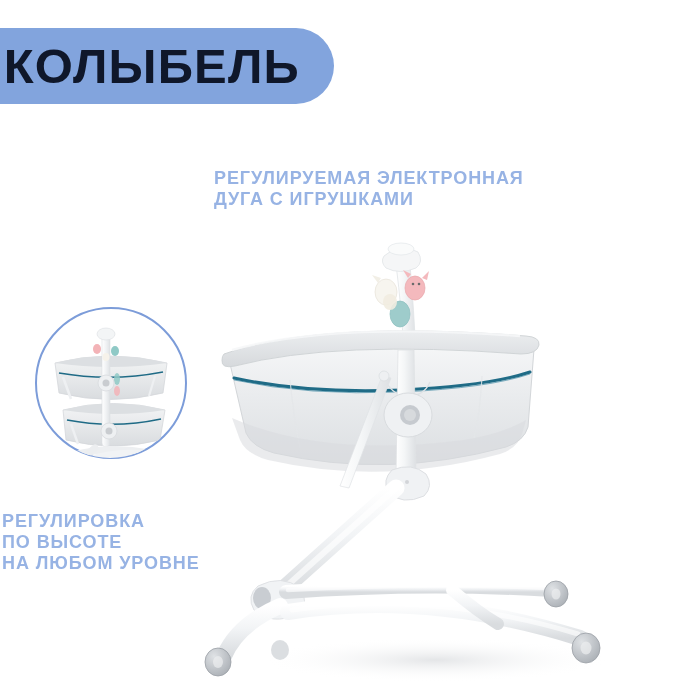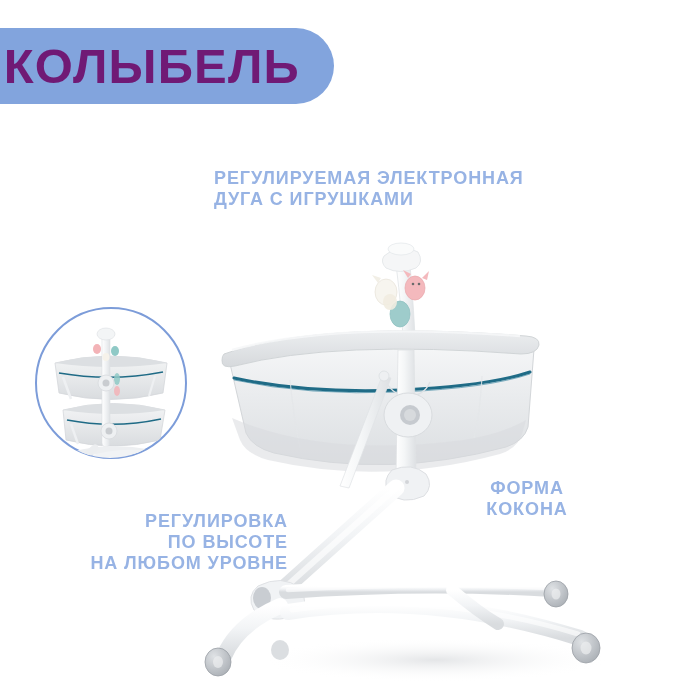--- a/index.html
+++ b/index.html
@@ -32,21 +32,21 @@
     height: 76px;
     background: #82a4dd;
     border-radius: 0 40px 40px 0;
     display: flex;
     align-items: center;
     justify-content: flex-end;
     box-sizing: border-box;
     padding-right: 34px;
   }
   .header-title {
-    color: #701a75;
+    color: #0f172a;
     font-size: 49px;
     font-weight: bold;
     letter-spacing: 1.2px;
     line-height: 1;
     white-space: nowrap;
     text-transform: uppercase;
   }
 
   
   .caption {
@@ -64,24 +64,24 @@
     top: 168px;
     text-align: left;
   }
   .caption-cocoon {
     left: 452px;
     top: 478px;
     width: 150px;
     text-align: center;
   }
   .caption-height {
-    left: 8px;
+    left: 2px;
     top: 511px;
     width: 280px;
-    text-align: right;
+    text-align: left;
   }
 
   
   .inset-circle {
     position: absolute;
     left: 35px;
     top: 307px;
     width: 152px;
     height: 152px;
     border: 2px solid #7c9cd9;
@@ -113,22 +113,20 @@
 
 <div class="stage">
 
   <div class="header-banner">
     <div class="header-title">КОЛЫБЕЛЬ</div>
   </div>
 
   <div class="caption caption-arch">РЕГУЛИРУЕМАЯ ЭЛЕКТРОННАЯ
 ДУГА С ИГРУШКАМИ</div>
 
-  <div class="caption caption-cocoon">ФОРМА
-КОКОНА</div>
 
   <div class="caption caption-height">РЕГУЛИРОВКА
 ПО ВЫСОТЕ
 НА ЛЮБОМ УРОВНЕ</div>
 
   <div class="inset-circle"></div>
 
   <div class="inset-art">
     <svg viewBox="0 0 156 190" width="156" height="190" aria-hidden="true">
       <defs>

